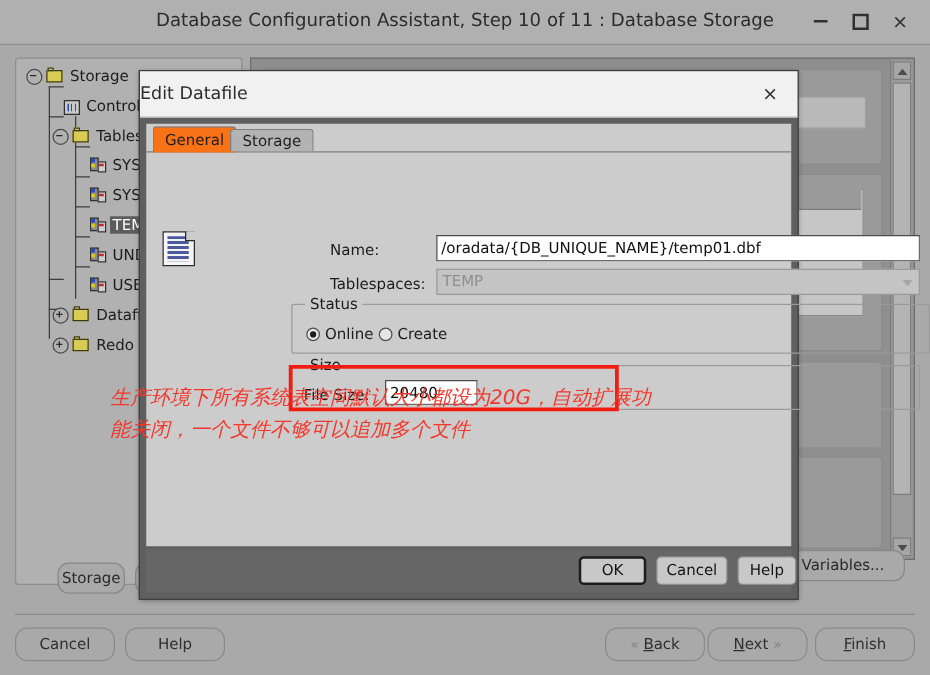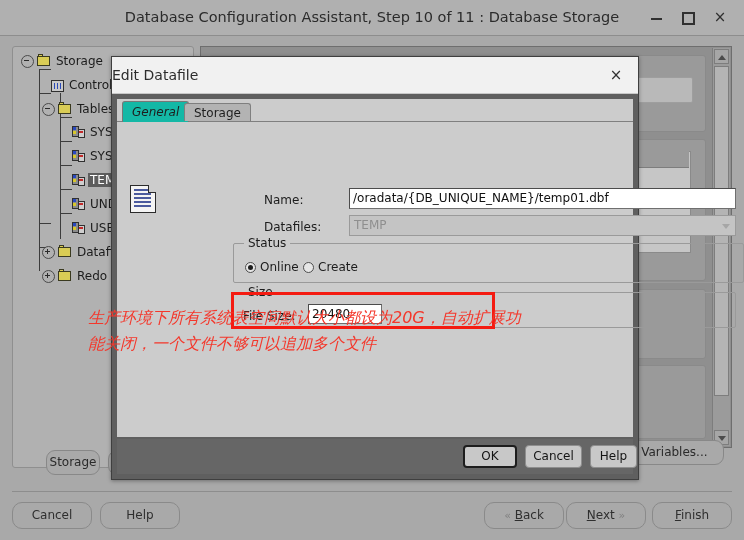--- a/index.html
+++ b/index.html
@@ -123,21 +123,21 @@
 
   #dlgbody{position:absolute;left:5px;top:42px;width:516px;height:338px;background:#cccccc;}
   
   #tabs{position:absolute;left:5px;top:2px;height:20px;}
   .tab{
     position:absolute;top:2px;height:18px;line-height:18px;padding:0 9px;
     font-size:12px;color:#1e1e1e;text-align:center;box-sizing:border-box;
     border:1px solid #7f7f7f;border-bottom:none;border-radius:3px 3px 0 0;
     background:#b3b3b3;cursor:default;
   }
-  .tab.active{background:#14b8a6;top:0;height:21px;line-height:20px;border-color:#777;font-style:italic;}
+  .tab.active{background:#f97316;top:0;height:21px;line-height:20px;border-color:#777;}
   #tabline{position:absolute;left:0;top:22px;width:516px;height:1px;background:#7f7f7f;}
 
   .fileicon{
     position:absolute;left:18px;top:128px;width:26px;height:28px;
     background:#f4f4f4;border:1px solid #2b2b2b;box-sizing:border-box;
   }
   .fileicon:before{
     content:"";position:absolute;left:3px;top:3px;width:17px;height:20px;
     background:repeating-linear-gradient(180deg,#2d3f8f 0 2px,transparent 2px 4px);
     opacity:.85;
@@ -322,21 +322,21 @@
       <div class="tab active" style="left:0;">General</div>
       <div class="tab" style="left:62px;">Storage</div>
     </div>
   </div>
 
   <div class="fileicon"></div>
 
   <div class="flabel" id="lb-name">Name:</div>
   <div id="nameinput">/oradata/{DB_UNIQUE_NAME}/temp01.dbf</div>
 
-  <div class="flabel" id="lb-tbs">Datafiles:</div>
+  <div class="flabel" id="lb-tbs">Tablespaces:</div>
   <div id="tbscombo">
     <span>TEMP</span>
     <span class="arw"></span>
   </div>
 
   <div class="group" id="statusgroup">
     <span class="gtitle">Status</span>
   </div>
   <div class="radio on" id="rb-online">
     <span class="dot"></span><span>Online</span>

